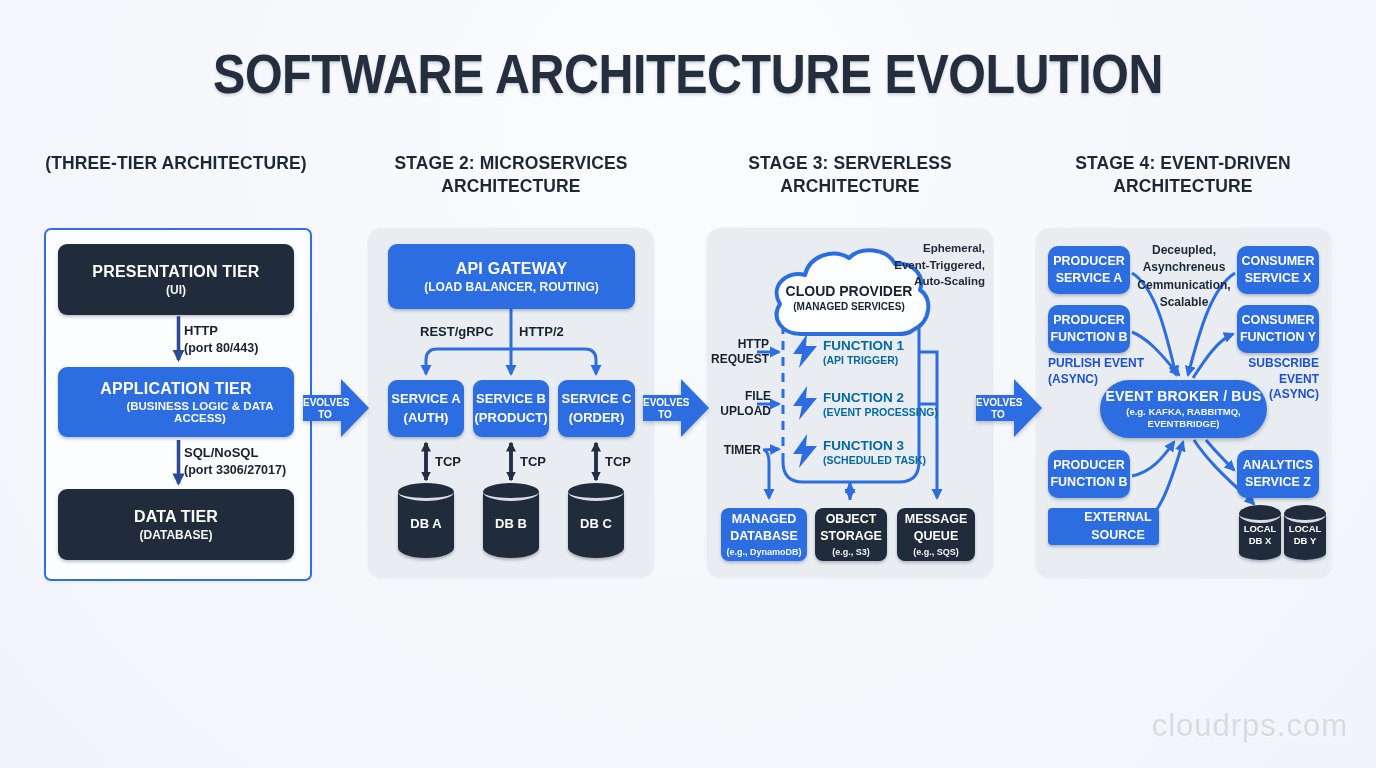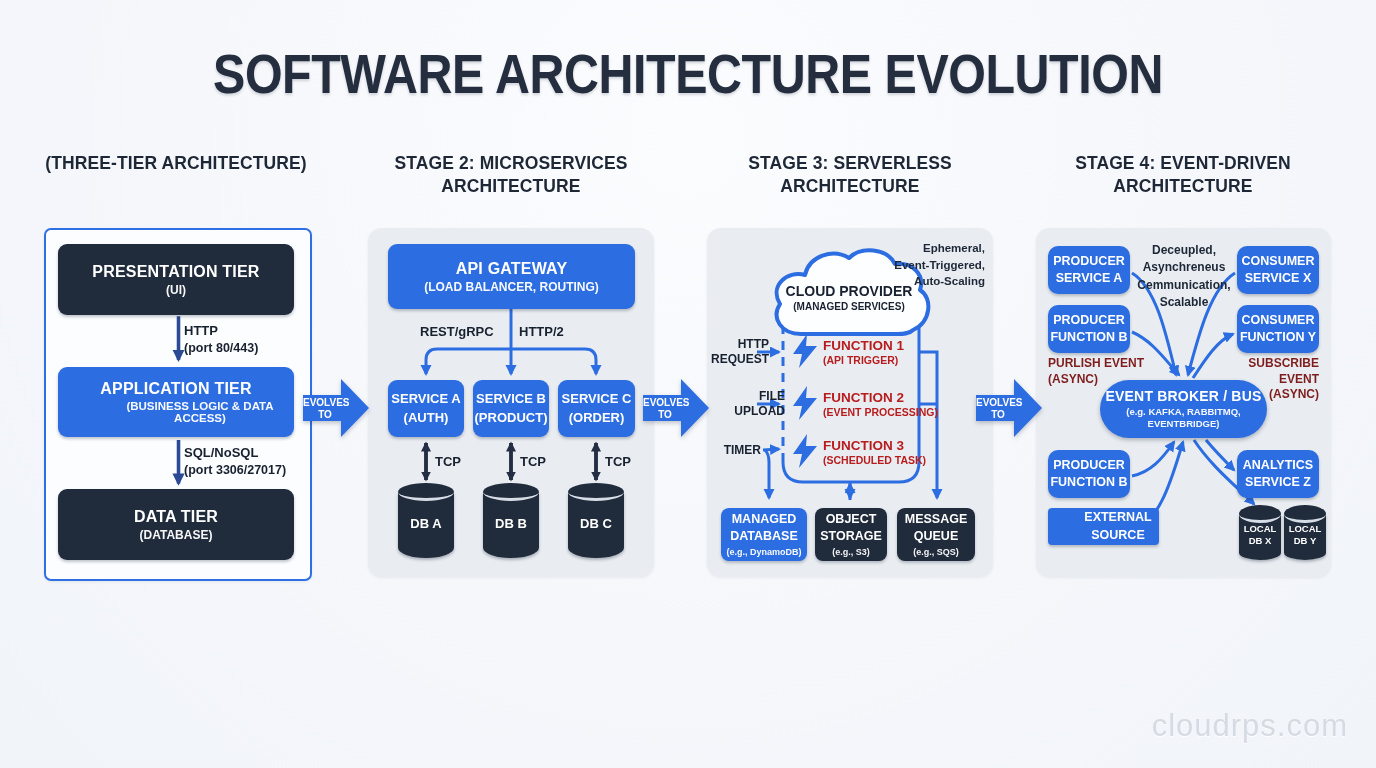--- a/index.html
+++ b/index.html
@@ -32,35 +32,35 @@
   .cl1{font-weight:700;font-size:13px;}
   .cl2{font-weight:700;font-size:12.5px;}
   .cyl{position:absolute;background:#202b3b;border-radius:0 0 50% 50%/0 0 16% 16%;
     box-shadow:0 2px 3px rgba(20,30,50,.3);}
   .cyl::before{content:"";position:absolute;left:0;right:0;top:-9px;height:18px;
     background:#202b3b;border-radius:50%;border-bottom:3px solid #d7dde6;box-sizing:border-box;}
   .cyl-label{position:absolute;left:0;width:100%;text-align:center;color:#fff;font-weight:700;}
   .evolve{position:absolute;width:66px;height:68px;filter:drop-shadow(0 2px 2px rgba(20,30,50,.25));}
   .evolve-text{position:absolute;left:0;top:23px;width:44px;text-align:center;color:#fff;
     font-size:10px;font-weight:700;line-height:1.2;}
-  .func-text{position:absolute;color:#b91c1c;line-height:1.2;white-space:nowrap;}
+  .func-text{position:absolute;color:#0369a1;line-height:1.2;white-space:nowrap;}
   .ft1{font-weight:700;font-size:13.5px;}
   .ft2{font-weight:700;font-size:10.5px;}
   .trigger{position:absolute;text-align:right;color:#18212f;font-weight:700;font-size:12px;line-height:1.25;}
   .anno{position:absolute;color:#1d2736;font-weight:700;font-size:11.5px;line-height:1.45;}
   .cloud{position:absolute;}
   .cloud svg{position:absolute;left:0;top:0;}
   .cloud-text{position:absolute;left:0;top:44px;width:100%;text-align:center;color:#18212f;line-height:1.3;}
   .ct1{font-weight:700;font-size:14px;}
   .ct2{font-weight:700;font-size:10px;}
   .pill{position:absolute;background:#2c6de2;border-radius:29px;color:#fff;text-align:center;
     display:flex;flex-direction:column;justify-content:center;box-shadow:0 2px 4px rgba(20,30,50,.3);}
   .pt1{font-weight:700;font-size:14px;letter-spacing:.2px;}
   .pt2{font-weight:700;font-size:9.5px;line-height:1.25;margin-top:2px;opacity:.95;}
-  .ps-label{position:absolute;color:#7f1d1d;font-weight:700;font-size:12px;line-height:1.3;}
+  .ps-label{position:absolute;color:#1d4ed8;font-weight:700;font-size:12px;line-height:1.3;}
   .watermark{position:absolute;right:28px;bottom:24px;font-size:31px;font-weight:400;
     color:#d5dbe3;letter-spacing:1px;text-shadow:0 1px 1px #fff;}
 </style>
 </head>
 <body>
 
 <div class="canvas">
 
   <div class="main-title">SOFTWARE ARCHITECTURE EVOLUTION</div>
 
@@ -205,21 +205,21 @@
     <div class="anno" style="left:178px;top:12px;width:100px;text-align:right;">
       <div>Ephemeral,</div>
       <div>Event-Triggered,</div>
       <div>Auto-Scaling</div>
     </div>
 
     <div class="trigger" style="left:2px;top:109px;width:60px;">
       <div>HTTP</div>
       <div>REQUEST</div>
     </div>
-    <div class="trigger" style="left:18px;top:161px;width:60px;">
+    <div class="trigger" style="left:4px;top:161px;width:60px;">
       <div>FILE</div>
       <div>UPLOAD</div>
     </div>
     <div class="trigger" style="left:2px;top:215px;width:52px;">
       <div>TIMER</div>
       <div></div>
     </div>
 
     <svg style="position:absolute;left:86px;top:106px;" width="24" height="34" viewBox="0 0 24 34">
       <polygon points="14,0 0,20 9,20 6,34 24,12 13,12" fill="#2c6de2"></polygon>

